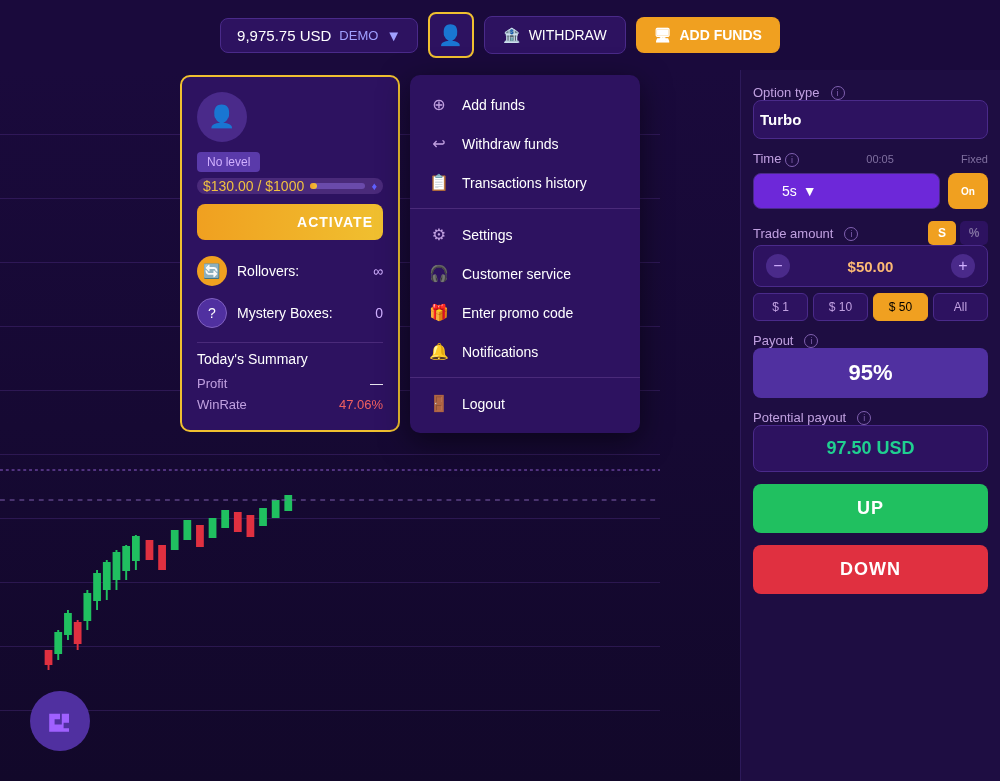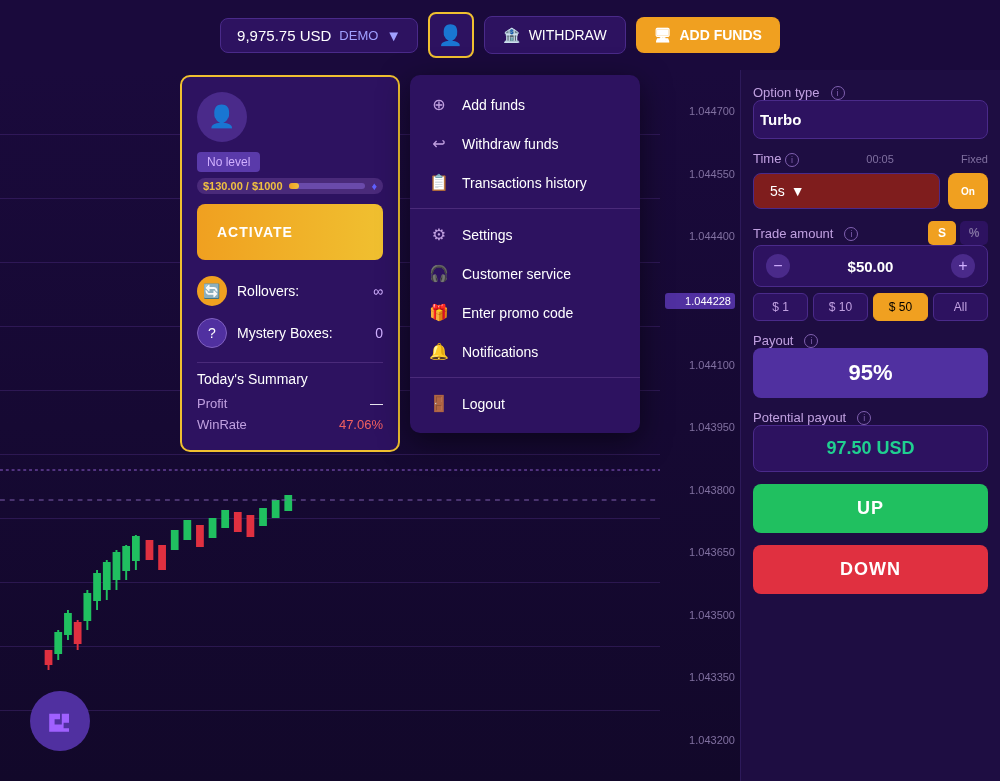--- a/index.html
+++ b/index.html
@@ -188,24 +188,24 @@
     .time-row {
       display: flex;
       align-items: center;
       justify-content: space-between;
     }
     .time-label { font-size: 13px; color: #c0a0e0; }
     .time-value { font-size: 11px; color: #8070a0; }
     .fixed-label { font-size: 11px; color: #8070a0; }
 
     .time-selector {
-      background: #7f1d1d;
+      background: #6d28d9;
       border: 1px solid #4a2a8a;
       border-radius: 8px;
-      padding: 8px 16px;
+      padding: 8px 28px;
       font-size: 14px;
       color: #fff;
       display: flex;
       align-items: center;
       gap: 6px;
       cursor: pointer;
     }
 
     .toggle-on {
       width: 40px;
@@ -261,21 +261,21 @@
       display: flex;
       align-items: center;
       justify-content: center;
       cursor: pointer;
       font-size: 16px;
       color: #d0b0ff;
     }
     .amount-value {
       font-size: 15px;
       font-weight: bold;
-      color: #ffffff;
+      color: #fdba74;
     }
 
     .preset-amounts {
       display: flex;
       gap: 5px;
     }
     .preset-btn {
       flex: 1;
       background: #2d1260;
       border: 1px solid #4a2a8a;
@@ -394,40 +394,39 @@
       background: #6a4aaa;
       border-radius: 3px;
       position: relative;
     }
     .progress-bar-fill {
       height: 100%;
       background: linear-gradient(90deg, #f0a020, #f0c040);
       border-radius: 3px;
     }
     .progress-text {
-      font-size: 11px;
+      font-size: 14px;
       color: #f0c040;
       white-space: nowrap;
-      font-weight: bold;
     }
     .diamond-icon {
       color: #6060ff;
       font-size: 11px;
     }
 
     .activate-btn {
       background: linear-gradient(90deg, #f0a020, #f0c030);
       border: none;
       border-radius: 8px;
-      padding: 20px;
+      padding: 10px;
       font-size: 14px;
       font-weight: bold;
       color: #fff;
       cursor: pointer;
-      text-align: left;
+      text-align: right;
       width: 100%;
       letter-spacing: 1px;
       margin-bottom: 10px;
     }
 
     .profile-item {
       display: flex;
       align-items: center;
       gap: 10px;
       padding: 6px 0;
@@ -550,33 +549,20 @@
     <div class="grid-line" style="top:27%"></div>
     <div class="grid-line" style="top:36%"></div>
     <div class="grid-line" style="top:45%"></div>
     <div class="grid-line" style="top:54%"></div>
     <div class="grid-line" style="top:63%"></div>
     <div class="grid-line" style="top:72%"></div>
     <div class="grid-line" style="top:81%"></div>
     <div class="grid-line" style="top:90%"></div>
   </div>
 
-  <div class="price-labels">
-    <span class="price-label">1.044700</span>
-    <span class="price-label">1.044550</span>
-    <span class="price-label">1.044400</span>
-    <span class="price-label highlighted">1.044228</span>
-    <span class="price-label">1.044100</span>
-    <span class="price-label">1.043950</span>
-    <span class="price-label">1.043800</span>
-    <span class="price-label">1.043650</span>
-    <span class="price-label">1.043500</span>
-    <span class="price-label">1.043350</span>
-    <span class="price-label">1.043200</span>
-  </div>
 
   <svg style="position:absolute;left:0;right:80px;top:0;bottom:0;width:calc(100% - 80px);height:100%;" viewBox="0 0 680 711" preserveAspectRatio="none">
 
     <line x1="50" y1="600" x2="50" y2="580" stroke="#e03040" stroke-width="2"></line>
     <line x1="60" y1="590" x2="60" y2="560" stroke="#20c060" stroke-width="2"></line>
     <line x1="70" y1="570" x2="70" y2="540" stroke="#20c060" stroke-width="2"></line>
     <line x1="80" y1="580" x2="80" y2="550" stroke="#e03040" stroke-width="2"></line>
     <line x1="90" y1="560" x2="90" y2="520" stroke="#20c060" stroke-width="2"></line>
     <line x1="100" y1="540" x2="100" y2="500" stroke="#20c060" stroke-width="2"></line>
     <line x1="110" y1="530" x2="110" y2="490" stroke="#20c060" stroke-width="2"></line>

